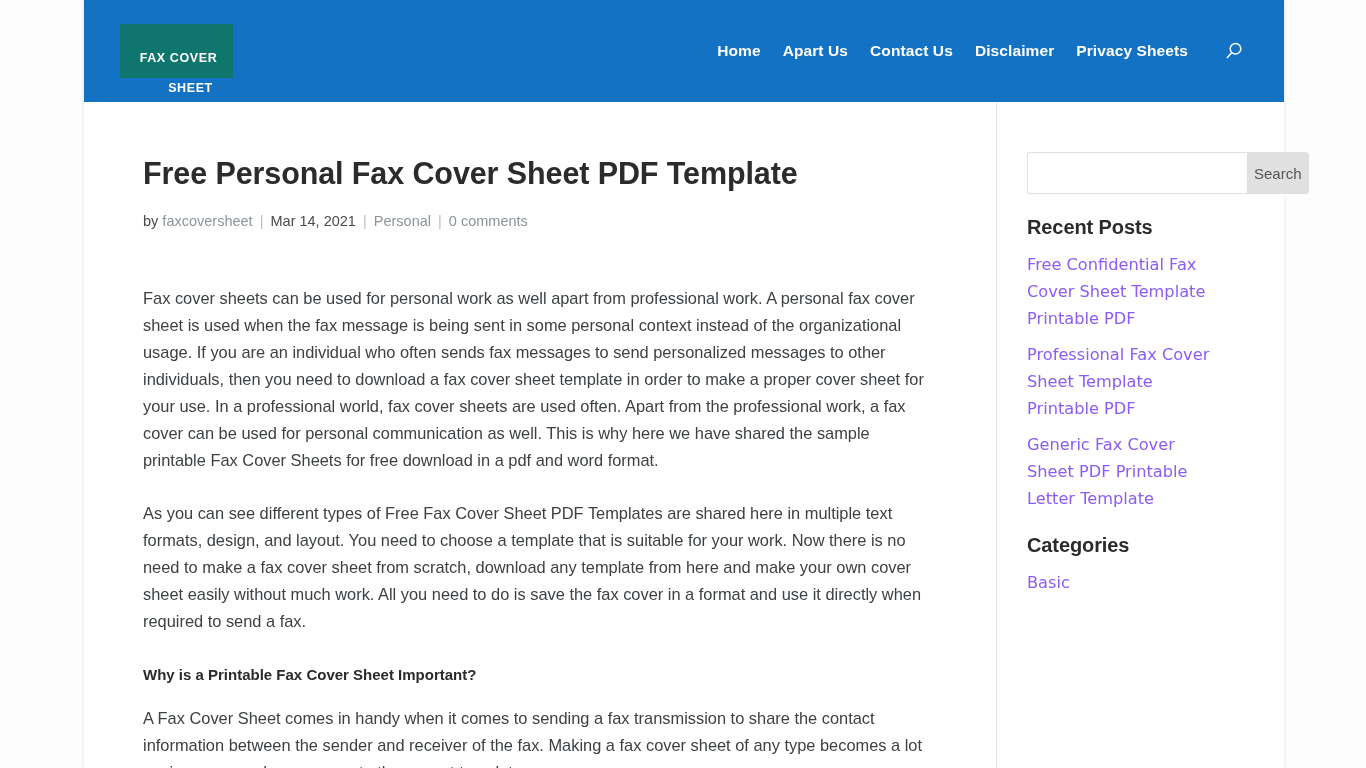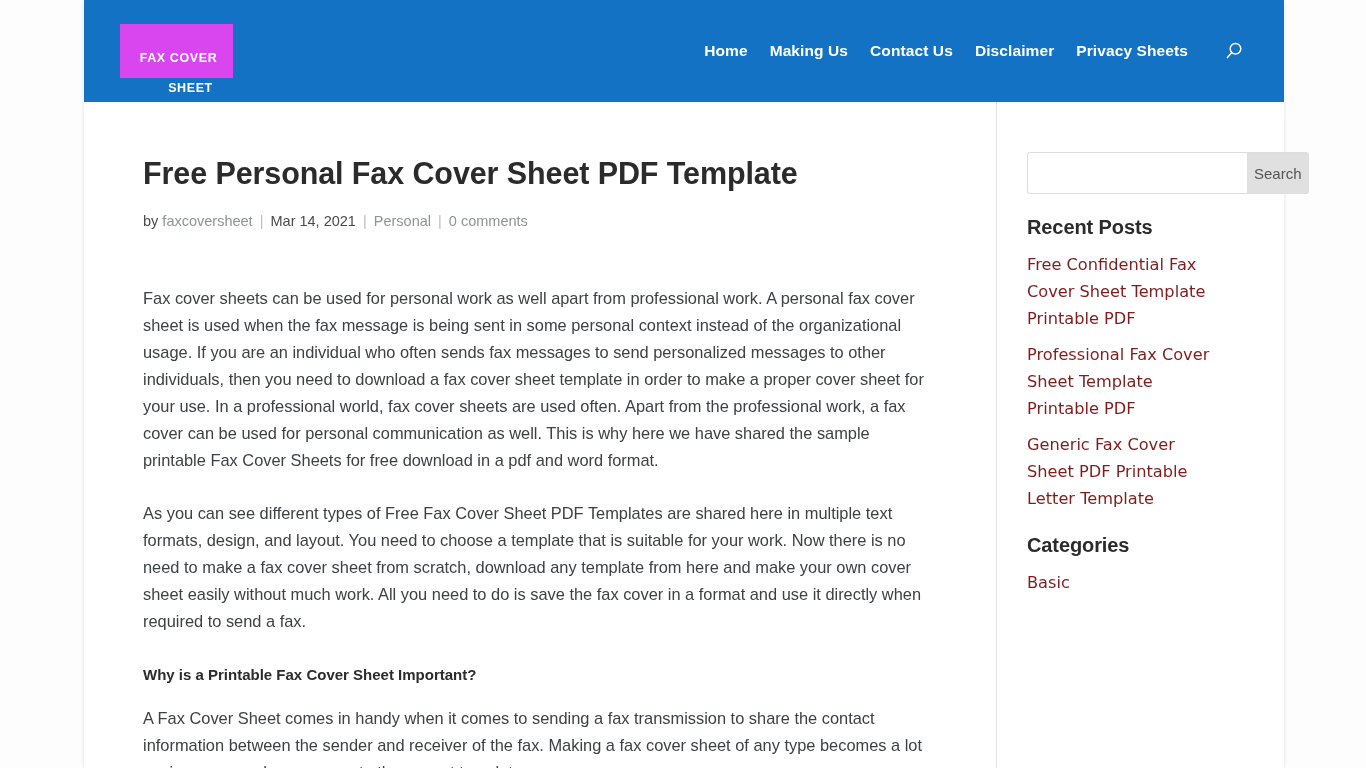--- a/index.html
+++ b/index.html
@@ -36,21 +36,21 @@
     width: 1200px;
     height: 102px;
     background: #1472c4;
   }
   .logo-box {
     position: absolute;
     left: 36px;
     top: 24px;
     width: 113px;
     height: 54px;
-    background: #d946ef;
+    background: #0f766e;
   }
   .logo-text {
     position: absolute;
     left: 0; top: 12px;
     width: 113px;
     color: #ffffff;
     font-weight: bold;
     font-size: 12.5px;
     letter-spacing: 0.6px;
     line-height: 15px;
@@ -191,21 +191,21 @@
     letter-spacing: -0.1px;
   }
   .widget-list {
     list-style: none;
     margin: 0;
     padding: 0;
   }
   .widget-list li { margin-bottom: 9px; }
   .widget-list a {
     display: block;
-    color: #7f1d1d;
+    color: #8b5cf6;
     font-size: 16.2px;
     line-height: 27px;
     text-decoration: none;
     font-family: "DejaVu Sans", sans-serif;
     cursor: pointer;
   }
   .cat-list a { font-size: 16.2px; line-height: 27px; }
 </style>
 </head>
 <body>
@@ -217,21 +217,21 @@
 
       <div class="logo-box">
         <div class="logo-text">
           <span class="logo-line1">FAX COVER</span>
           <span class="logo-line2">SHEET</span>
         </div>
       </div>
 
       <nav class="main-nav">
         <a class="nav-link">Home</a>
-        <a class="nav-link">Making Us</a>
+        <a class="nav-link">Apart Us</a>
         <a class="nav-link">Contact Us</a>
         <a class="nav-link">Disclaimer</a>
         <a class="nav-link">Privacy Sheets</a>
 
         <div class="nav-search-btn">
           <svg width="20" height="20" viewBox="0 0 20 20" fill="none">
             <circle cx="11.5" cy="7.8" r="5.3" stroke="#ffffff" stroke-width="1.5"></circle>
             <line x1="7.6" y1="11.8" x2="3.4" y2="16.6" stroke="#ffffff" stroke-width="1.5" stroke-linecap="round"></line>
           </svg>
         </div>

